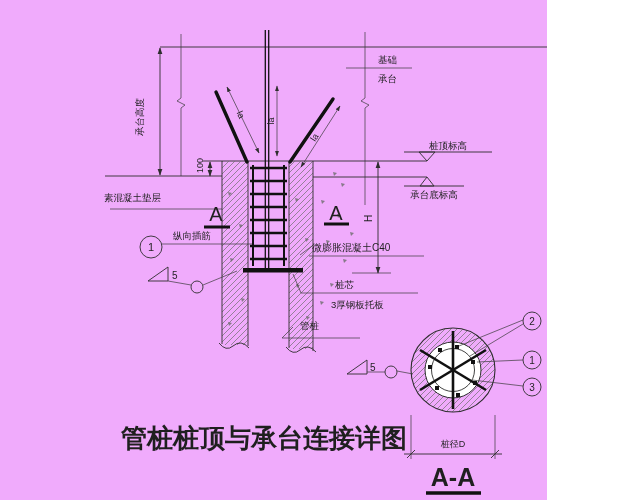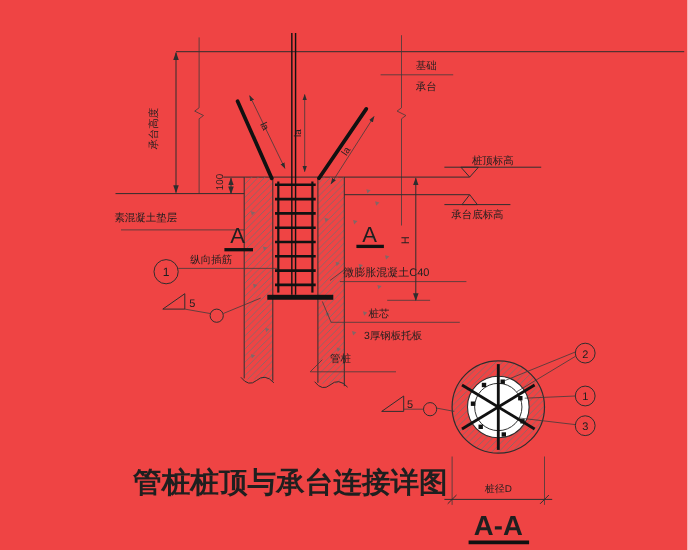--- a/index.html
+++ b/index.html
@@ -1,16 +1,16 @@
 <!DOCTYPE html>
 <html><head>
 <meta charset="utf-8">
 <style>
   html,body{margin:0;padding:0;background:#fff;}
-  .canvas{position:relative;width:625px;height:500px;background:#ef4444;overflow:hidden;
+  .canvas{position:relative;width:547px;height:500px;background:#f0abfc;overflow:hidden;
           font-family:"Liberation Sans","DejaVu Sans",sans-serif;}
   svg{position:absolute;left:0;top:0;}
   text{fill:#1f1f1f;font-family:"Liberation Sans","DejaVu Sans",sans-serif;}
   .thin{stroke:#2e2e2e;stroke-width:0.9;fill:none;}
   .hair{stroke:#3a3a3a;stroke-width:0.7;fill:none;}
   .heavy{stroke:#111111;fill:none;}
   .lbl{font-size:9.5px;}
   .dimtxt{font-size:9px;}
 </style>
 </head>

